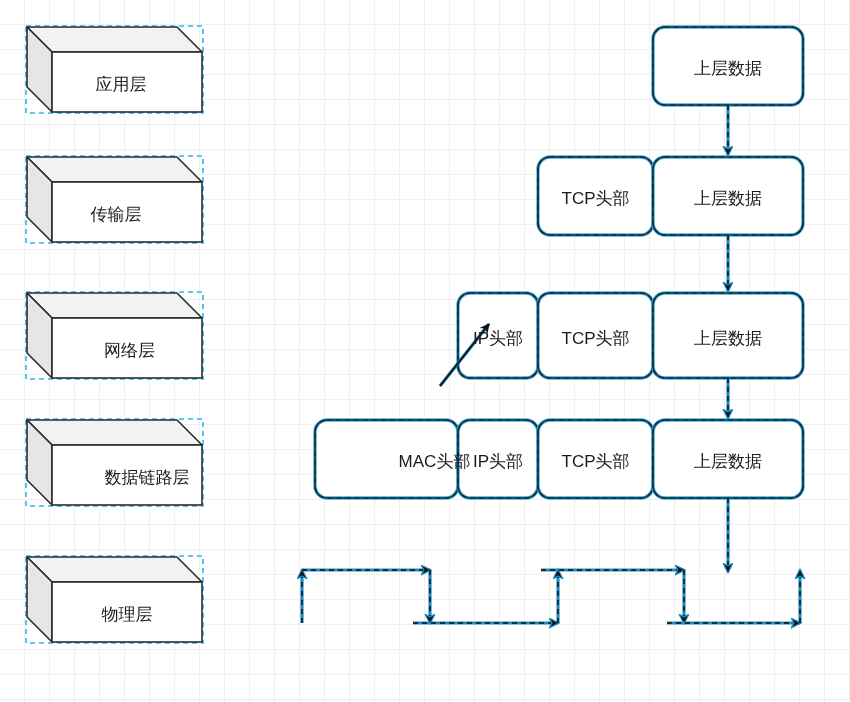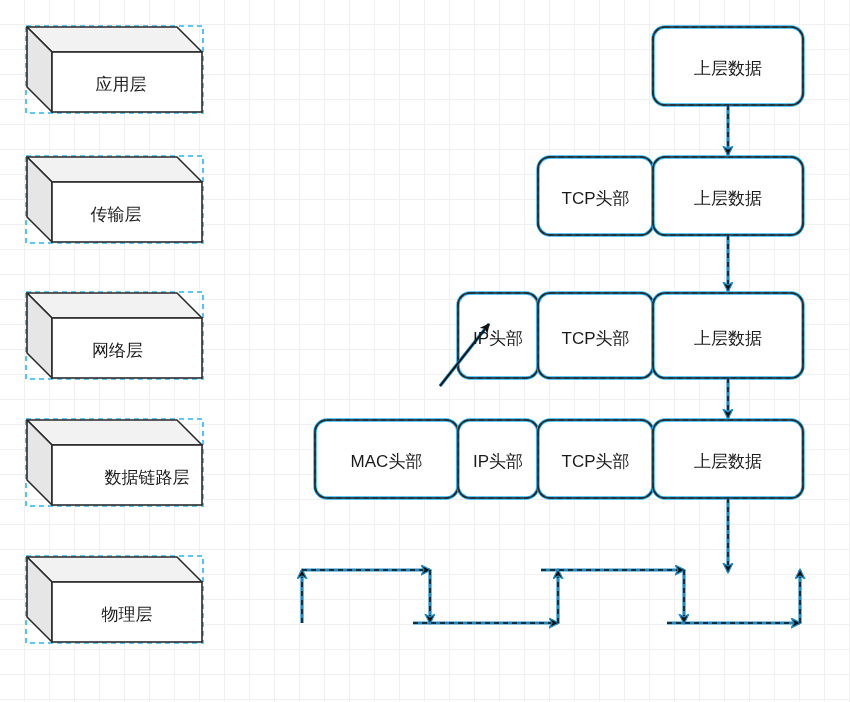--- a/index.html
+++ b/index.html
@@ -214,27 +214,27 @@
     <g id="g-pointer">
         <g>
           <line x1="440" y1="386" x2="489" y2="324" stroke="#1f8ac0" stroke-width="3.4"></line>
           <line x1="440" y1="386" x2="489" y2="324" stroke="#111111" stroke-width="1.8" marker-end="url(#arrowDark)"></line>
         </g>
       </g>
   </svg>
   <div id="labels">
       <div class="lbl" style="left: 52px; top: 73px; width: 138px;">应用层</div>
       <div class="lbl" style="left: 52px; top: 203px; width: 128px;">传输层</div>
-      <div class="lbl" style="left: 52px; top: 339px; width: 131px;">网络层</div>
+      <div class="lbl" style="left: 52px; top: 339px; width: 131px; padding-left: 12px;">网络层</div>
       <div class="lbl" style="left: 60px; top: 466px; width: 174px;">数据链路层</div>
       <div class="lbl" style="left: 52px; top: 603px; width: 150px;">物理层</div>
       <div class="lbl" style="left: 653px; top: 57px; width: 150px;">上层数据</div>
       <div class="lbl" style="left: 538px; top: 187px; width: 115px;">TCP头部</div>
       <div class="lbl" style="left: 653px; top: 187px; width: 150px;">上层数据</div>
       <div class="lbl" style="left: 458px; top: 326.5px; width: 80px;">IP头部</div>
       <div class="lbl" style="left: 538px; top: 326.5px; width: 115px;">TCP头部</div>
       <div class="lbl" style="left: 653px; top: 326.5px; width: 150px;">上层数据</div>
-      <div class="lbl" style="left: 315px; top: 450px; width: 143px;">MAC头部</div>
+      <div class="lbl" style="left: 315px; top: 450px; width: 143px; padding-left: 48px;">MAC头部</div>
       <div class="lbl" style="left: 458px; top: 450px; width: 80px;">IP头部</div>
       <div class="lbl" style="left: 538px; top: 450px; width: 115px;">TCP头部</div>
       <div class="lbl" style="left: 653px; top: 450px; width: 150px;">上层数据</div>
     </div>
 </div>
 
 </body></html>

